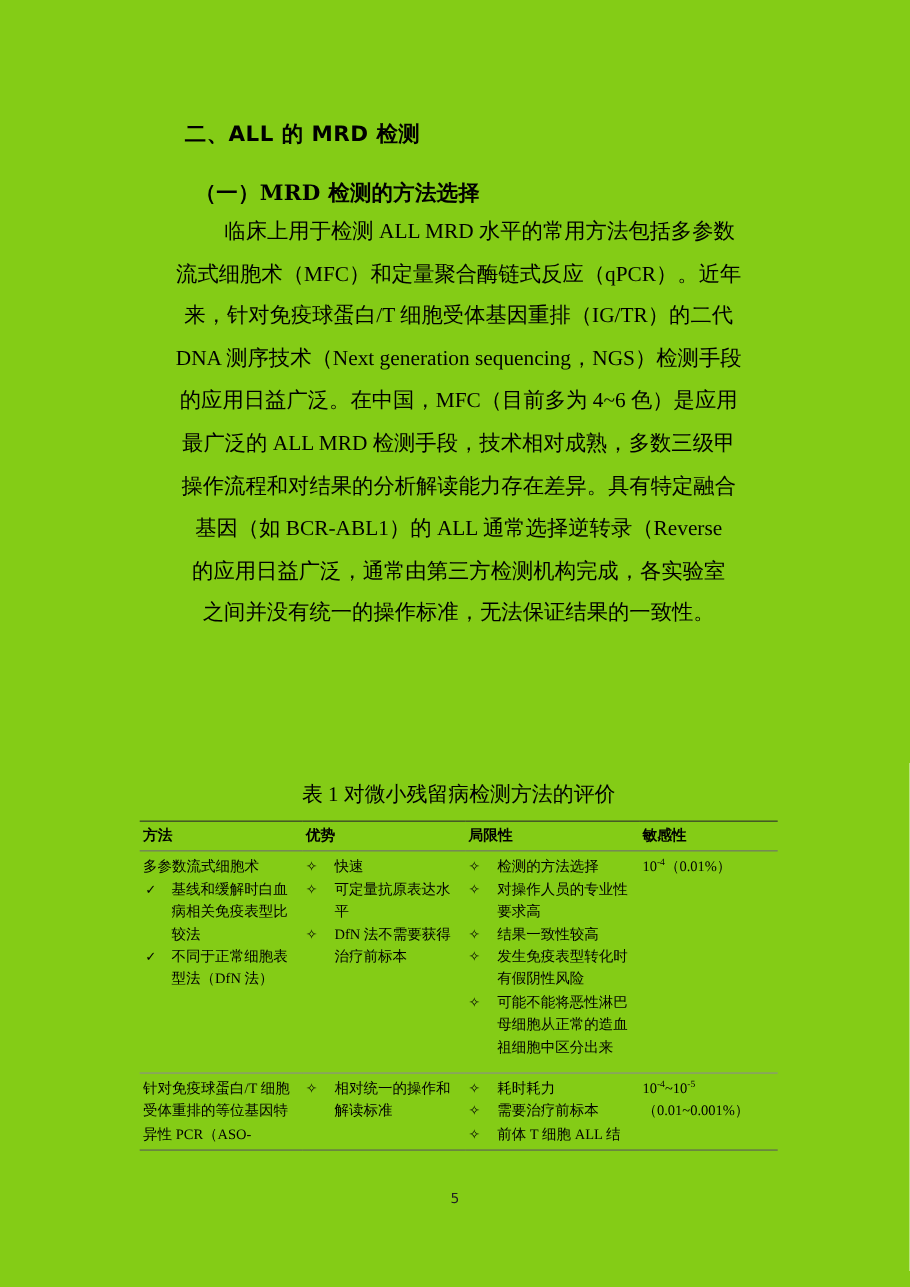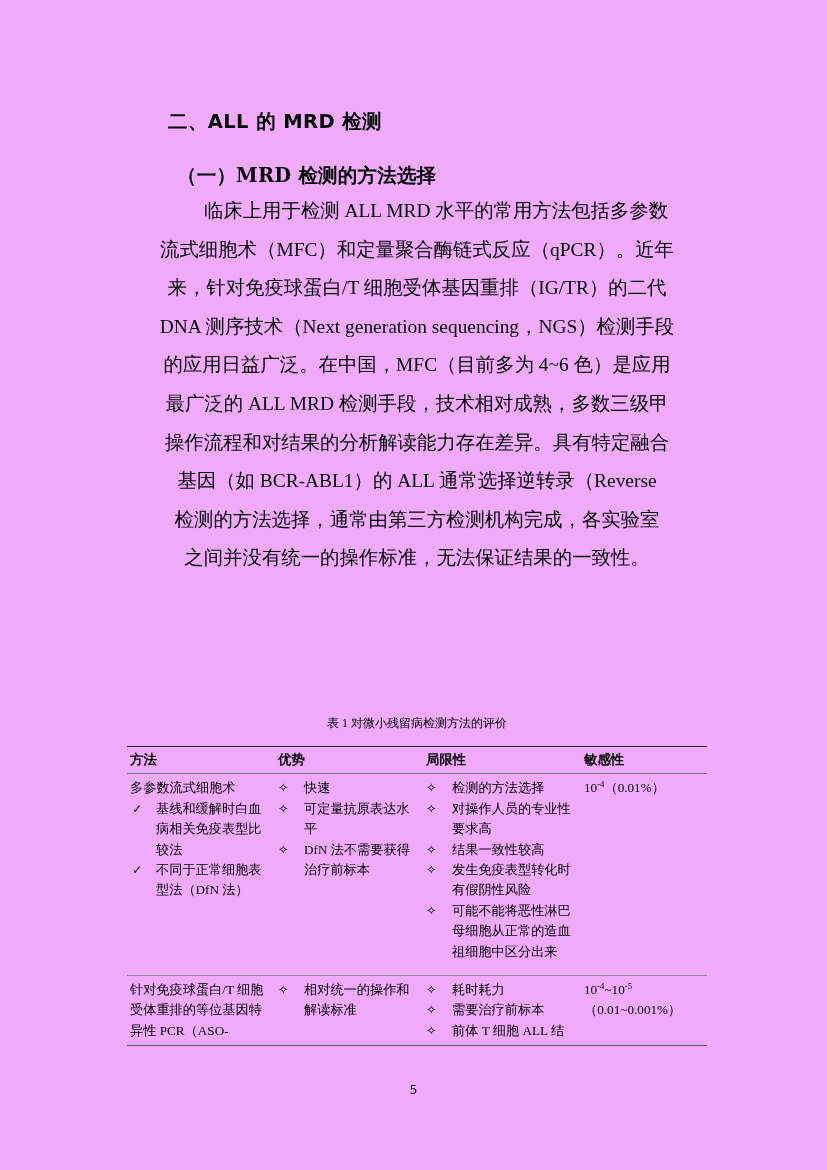--- a/index.html
+++ b/index.html
@@ -8,21 +8,21 @@
     background: #ffffff;
   }
   body {
     font-family: "Liberation Serif", "DejaVu Serif", serif;
     color: #000000;
   }
   .page {
     position: relative;
     width: 827px;
     height: 1170px;
-    background: #f0abfc;
+    background: #84cc16;
     overflow: hidden;
     box-sizing: border-box;
   }
   .content {
     position: absolute;
     left: 127px;
     top: 0;
     width: 580px;
   }
 
@@ -68,21 +68,21 @@
     height: 38.6px;
   }
 
   
   .tbl-caption {
     position: absolute;
     top: 710px;
     left: 0;
     width: 580px;
     text-align: center;
-    font-size: 12px;
+    font-size: 19px;
     line-height: 26px;
   }
 
   
   .tbl-wrap {
     position: absolute;
     top: 746px;
     left: 0;
     width: 580px;
   }
@@ -159,21 +159,21 @@
 
     <div class="body-para">
       <span class="ln" style="text-indent:38px;"><span>临床上用于检测 ALL MRD 水平的常用方法包括多参数</span></span>
       <span class="ln"><span>流式细胞术（MFC）和定量聚合酶链式反应（qPCR）。近年</span></span>
       <span class="ln"><span>来，针对免疫球蛋白/T 细胞受体基因重排（IG/TR）的二代</span></span>
       <span class="ln"><span>DNA 测序技术（Next generation sequencing，NGS）检测手段</span></span>
       <span class="ln"><span>的应用日益广泛。在中国，MFC（目前多为 4~6 色）是应用</span></span>
       <span class="ln"><span>最广泛的 ALL MRD 检测手段，技术相对成熟，多数三级甲</span></span>
       <span class="ln"><span>操作流程和对结果的分析解读能力存在差异。具有特定融合</span></span>
       <span class="ln"><span>基因（如 BCR-ABL1）的 ALL 通常选择逆转录（Reverse</span></span>
-      <span class="ln"><span>检测的方法选择，通常由第三方检测机构完成，各实验室</span></span>
+      <span class="ln"><span>的应用日益广泛，通常由第三方检测机构完成，各实验室</span></span>
       <span class="ln"><span>之间并没有统一的操作标准，无法保证结果的一致性。</span></span>
     </div>
 
     <div class="tbl-caption">表 1 对微小残留病检测方法的评价</div>
 
     <div class="tbl-wrap">
       <table class="mrd">
         <colgroup>
           <col style="width:148px">
           <col style="width:148px">

